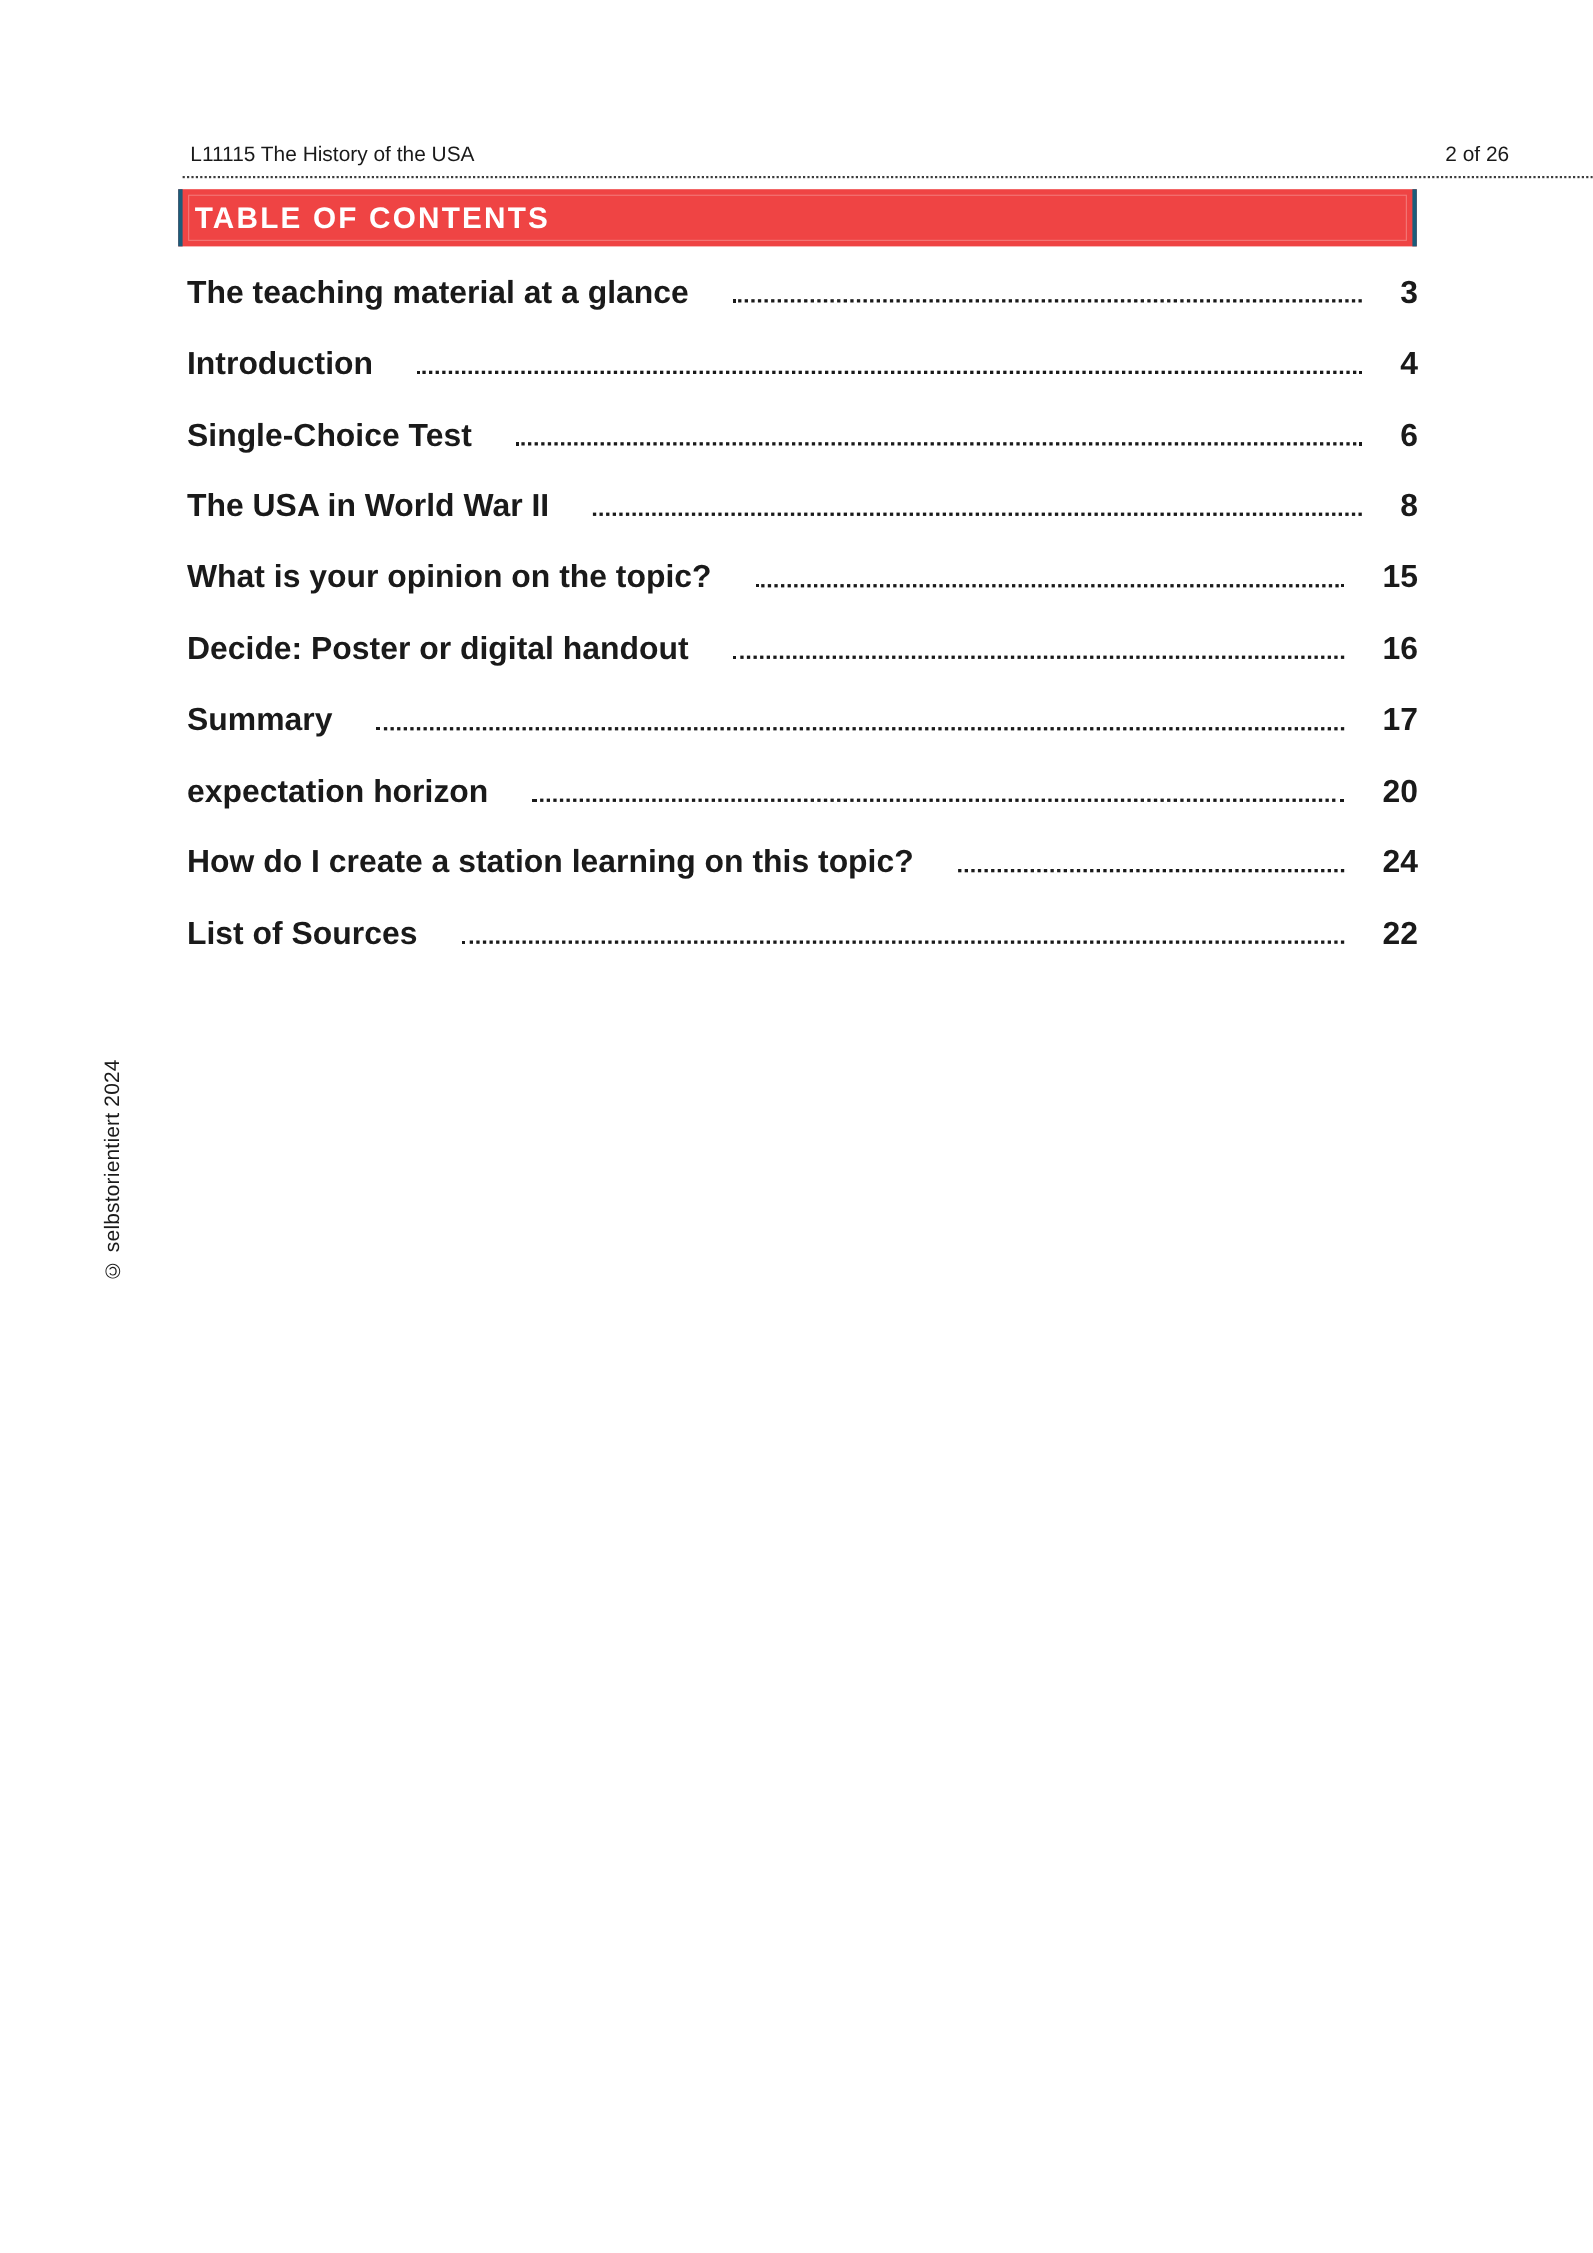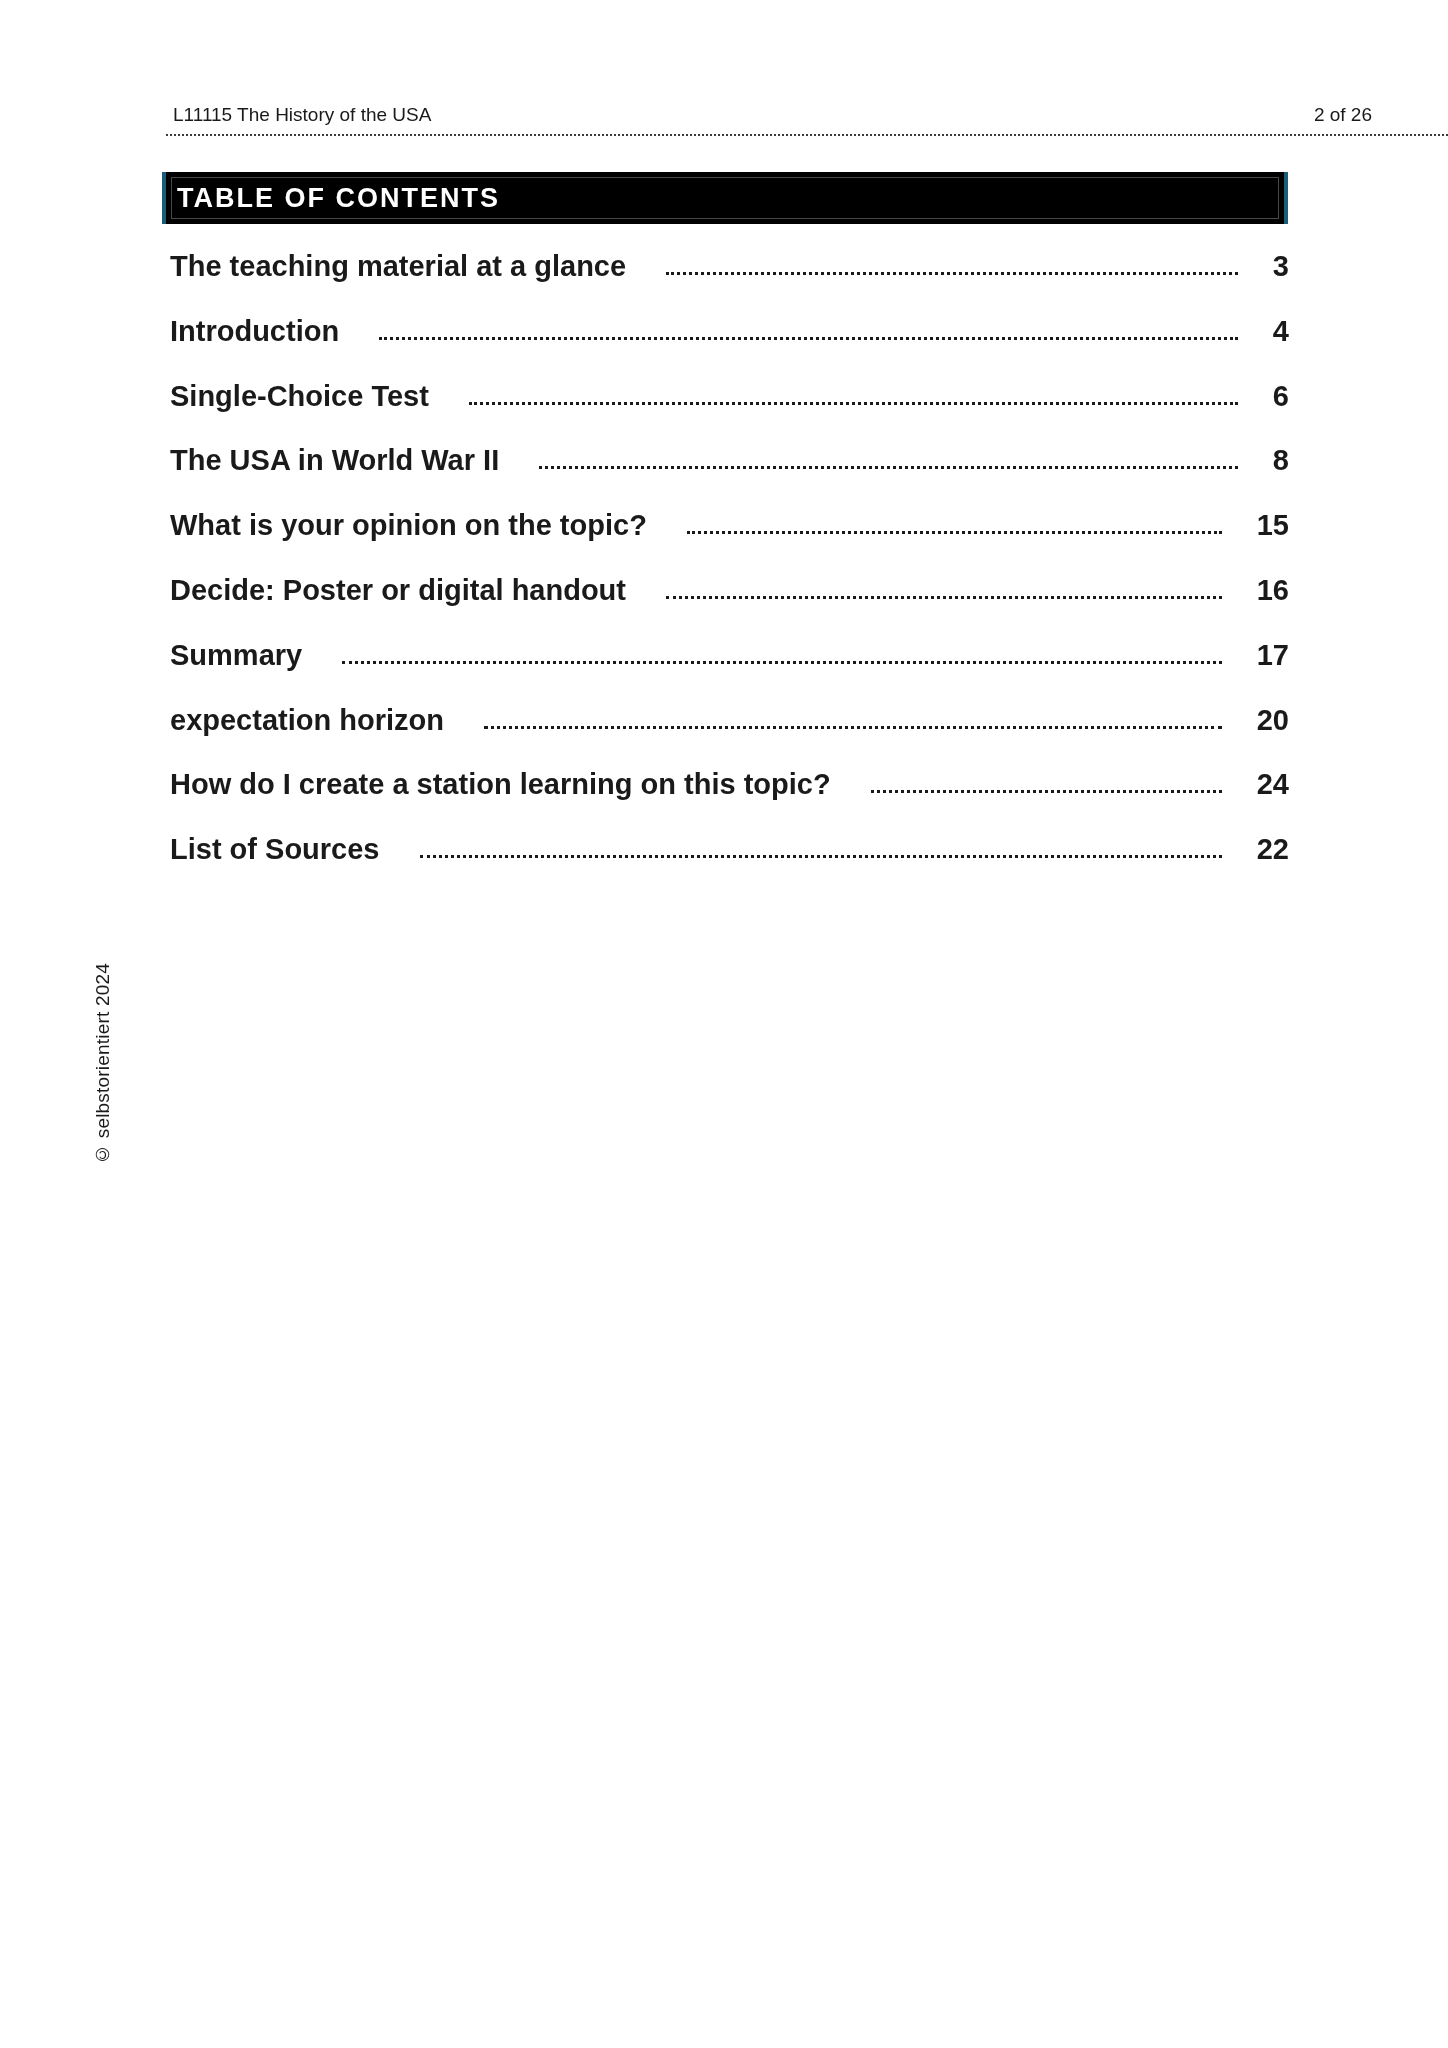--- a/index.html
+++ b/index.html
@@ -25,30 +25,31 @@
     border-bottom: 2px dotted #3c3c3c;
     padding-bottom: 8px;
   }
   .doc-code {
     font-size: 19px;
     padding-left: 7px;
   }
   .page-indicator {
     font-size: 19px;
     margin-right: 76px;
+    margin-top: 26px;
   }
 
   
   .toc-banner {
     position: absolute;
     left: 162px;
     top: 172px;
     width: 1126px;
     height: 52px;
-    background: #000000;
+    background: #ef4444;
     border-left: 4px solid #1A5D7B;
     border-right: 4px solid #1A5D7B;
     display: flex;
     align-items: center;
   }
   .toc-banner::after {
     content: "";
     position: absolute;
     inset: 5px;
     border: 1px solid rgba(255, 255, 255, 0.28);

